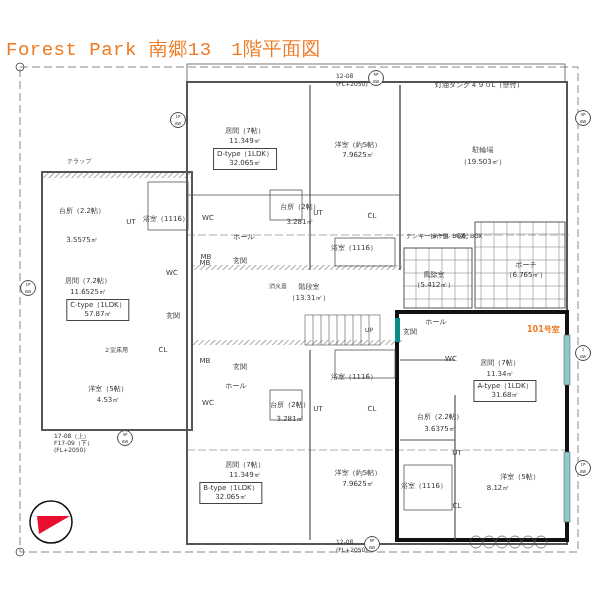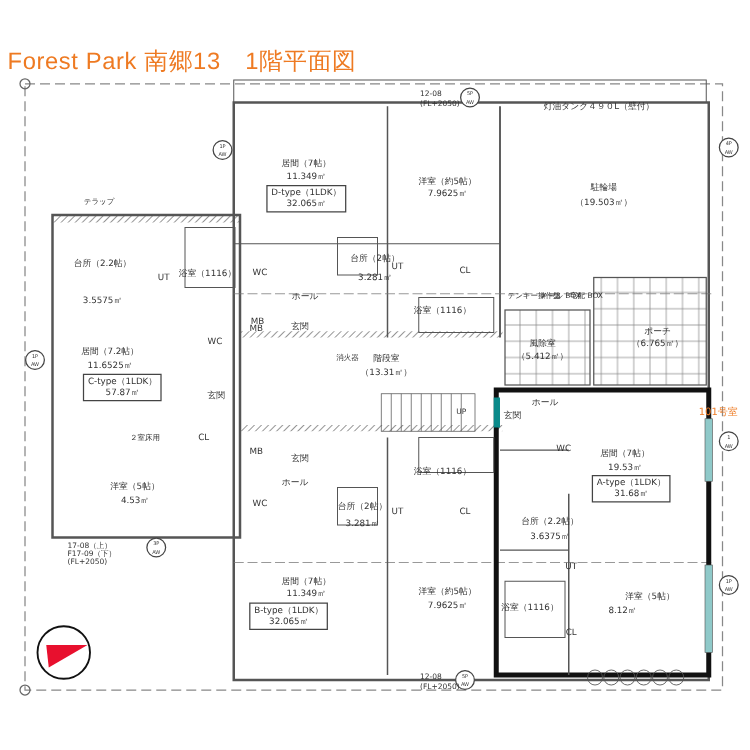--- a/index.html
+++ b/index.html
@@ -1,21 +1,21 @@
 <!DOCTYPE html>
 <html><head>
 <meta charset="utf-8">
 <style>
   html,body{margin:0;padding:0;background:#fff;}
   body{width:600px;height:600px;position:relative;overflow:hidden;font-family:"DejaVu Sans",sans-serif;}
-  .title{position:absolute;left:6px;top:36px;font-family:Liberation Sans, sans-serif;font-size:19px;color:#ee7a22;letter-spacing:0.5px;white-space:nowrap;}
+  .title{position:absolute;left:6px;top:36px;font-family:Liberation Mono, monospace;font-size:19px;color:#ee7a22;letter-spacing:0.5px;white-space:nowrap;}
   .abs{position:absolute;}
   .lbl{position:absolute;font-size:7px;color:#333;text-align:center;line-height:10px;white-space:nowrap;transform:translateX(-50%);}
   .box{position:absolute;border:1px solid #444;font-size:7px;color:#333;text-align:center;line-height:9px;padding:1px 3px;white-space:nowrap;transform:translateX(-50%);background:#fff;}
-  .room101{position:absolute;font-size:8px;color:#ee7a22;font-weight:normal;white-space:nowrap;margin-left:32px;}
+  .room101{position:absolute;font-size:8px;color:#ee7a22;font-weight:bold;white-space:nowrap;}
   .note{position:absolute;font-size:6px;color:#333;white-space:nowrap;}
   .tank{position:absolute;font-size:7px;color:#333;white-space:nowrap;margin-top:26px;}
   .circ{position:absolute;width:14px;height:14px;border:1px solid #444;border-radius:50%;font-size:4px;line-height:7px;text-align:center;color:#333;background:#fff;}
 </style>
 </head>
 <body>
 
 <div class="title">Forest Park 南郷13　1階平面図</div>
 
 <svg class="abs" style="left:0;top:0" width="600" height="600">
@@ -162,21 +162,21 @@
 <div class="lbl" style="left:290px;top:414px">3.281㎡</div>
 <div class="lbl" style="left:318px;top:404px">UT</div>
 <div class="lbl" style="left:372px;top:404px">CL</div>
 <div class="lbl" style="left:208px;top:398px">WC</div>
 <div class="lbl" style="left:354px;top:372px">浴室（1116）</div>
 <div class="lbl" style="left:240px;top:362px">玄関</div>
 <div class="lbl" style="left:236px;top:381px">ホール</div>
 <div class="lbl" style="left:205px;top:356px">MB</div>
 
 <div class="lbl" style="left:500px;top:358px">居間（7帖）</div>
-<div class="lbl" style="left:500px;top:369px">19.53㎡</div>
+<div class="lbl" style="left:500px;top:369px">11.34㎡</div>
 <div class="box" style="left:505px;top:380px">
     <div>A-type（1LDK）</div>
     <div>31.68㎡</div>
   </div>
 <div class="lbl" style="left:520px;top:472px">洋室（5帖）</div>
 <div class="lbl" style="left:498px;top:483px">8.12㎡</div>
 <div class="lbl" style="left:440px;top:412px">台所（2.2帖）</div>
 <div class="lbl" style="left:440px;top:424px">3.6375㎡</div>
 <div class="lbl" style="left:457px;top:448px">UT</div>
 <div class="lbl" style="left:457px;top:501px">CL</div>

